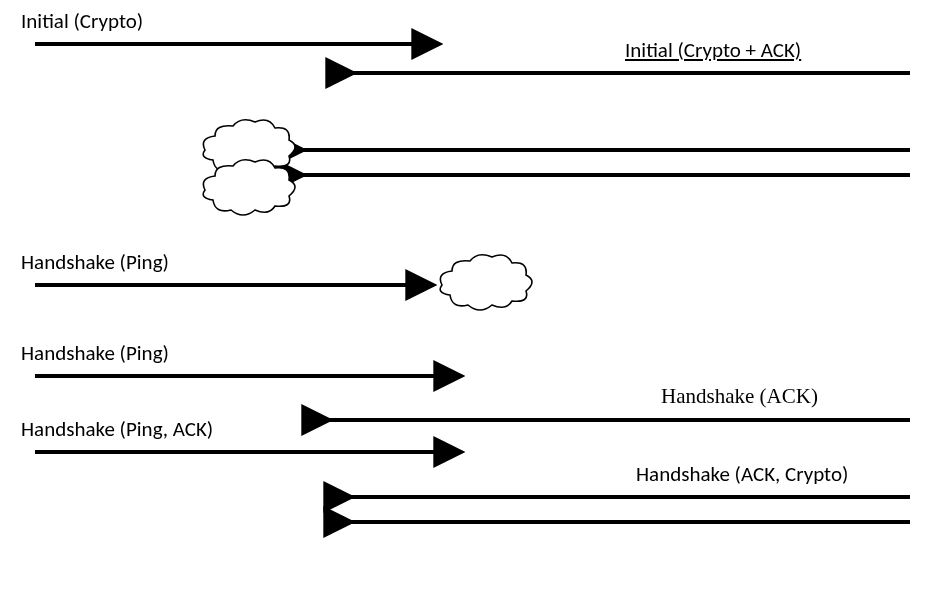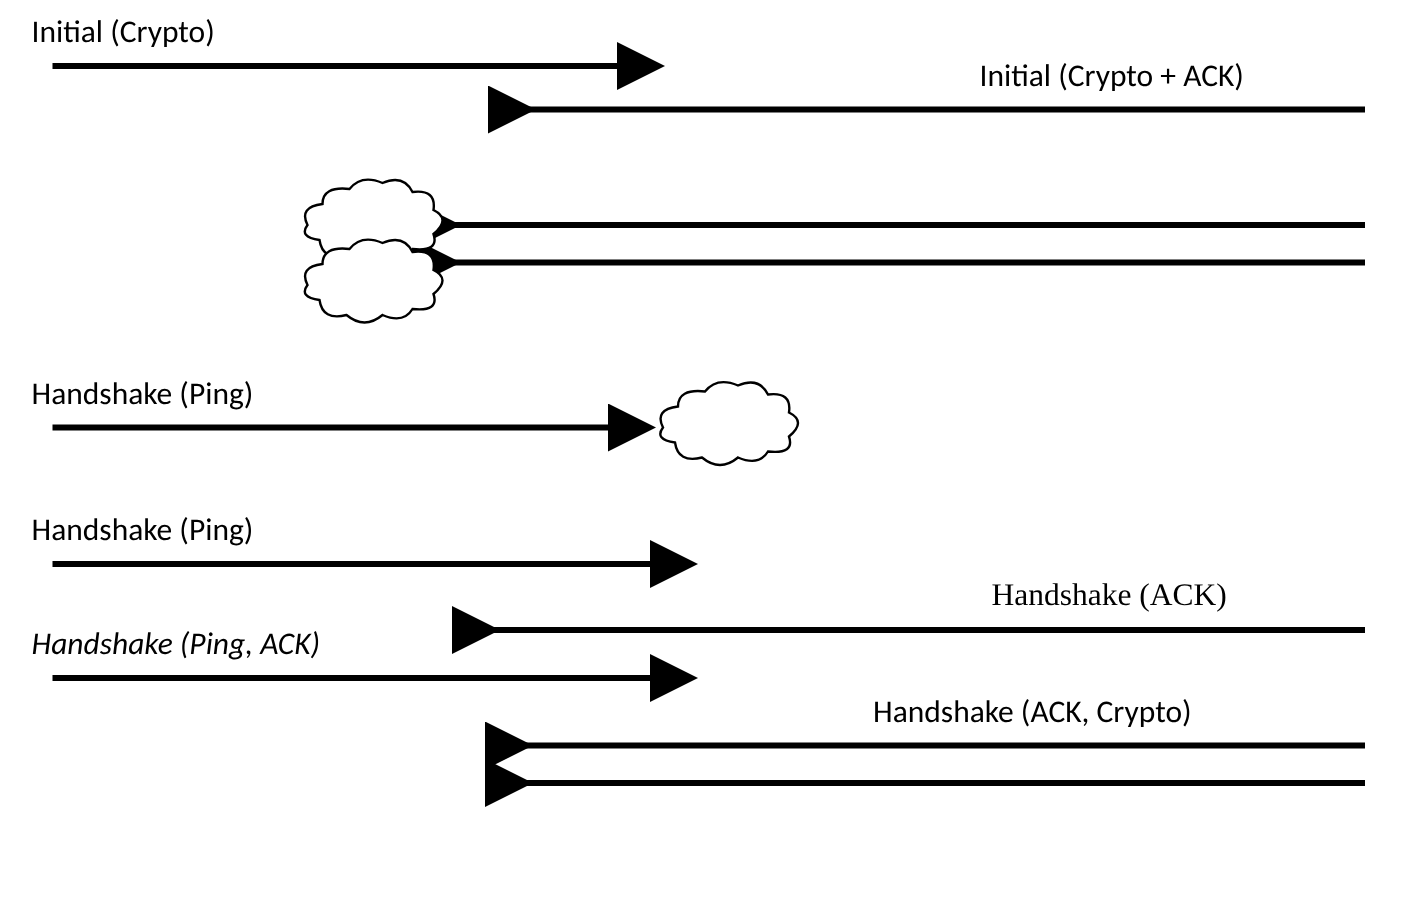--- a/index.html
+++ b/index.html
@@ -34,26 +34,26 @@
     height: 601px;
     pointer-events: none;
   }
 </style>
 </head>
 <body>
 
 <div class="stage">
 
   <div class="label" style="left:21px; top:8px;">Initial (Crypto)</div>
-  <div class="label" style="left:653px; top:37px;">Initial (Crypto + ACK)</div>
+  <div class="label" style="left:625px; top:37px;text-decoration:underline;">Initial (Crypto + ACK)</div>
   <div class="label" style="left:21px; top:249px;">Handshake (Ping)</div>
   <div class="label" style="left:21px; top:340px;">Handshake (Ping)</div>
   <div class="label" style="left:661px; top:384px;font-family:Liberation Serif, serif;">Handshake (ACK)</div>
-  <div class="label" style="left:21px; top:416px;font-style:italic;">Handshake (Ping, ACK)</div>
-  <div class="label" style="left:582px; top:461px;">Handshake (ACK, Crypto)</div>
+  <div class="label" style="left:21px; top:416px;">Handshake (Ping, ACK)</div>
+  <div class="label" style="left:636px; top:461px;">Handshake (ACK, Crypto)</div>
 
   <div class="poof-label" style="left:234px; top:140px;">poof</div>
   <div class="poof-label" style="left:234px; top:180px;">poof</div>
   <div class="poof-label" style="left:470px; top:275px;">poof</div>
 
   <svg class="overlay" viewBox="0 0 936 601">
     <defs>
       <marker id="arrR" viewBox="0 0 12 12" refX="10" refY="6" markerWidth="8" markerHeight="8" orient="auto">
         <path d="M0,0 L12,6 L0,12 Z" fill="#000"></path>
       </marker>

